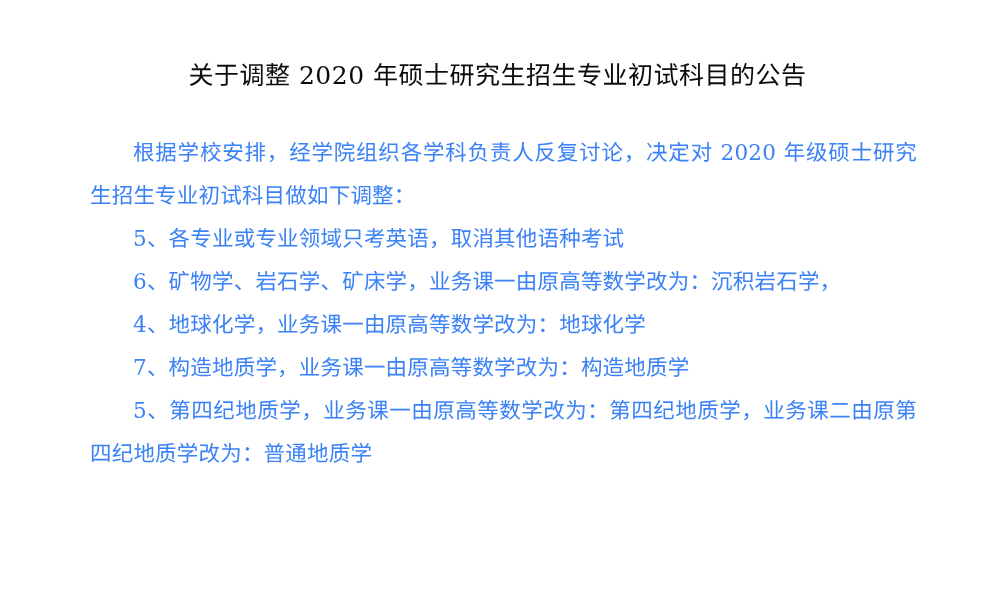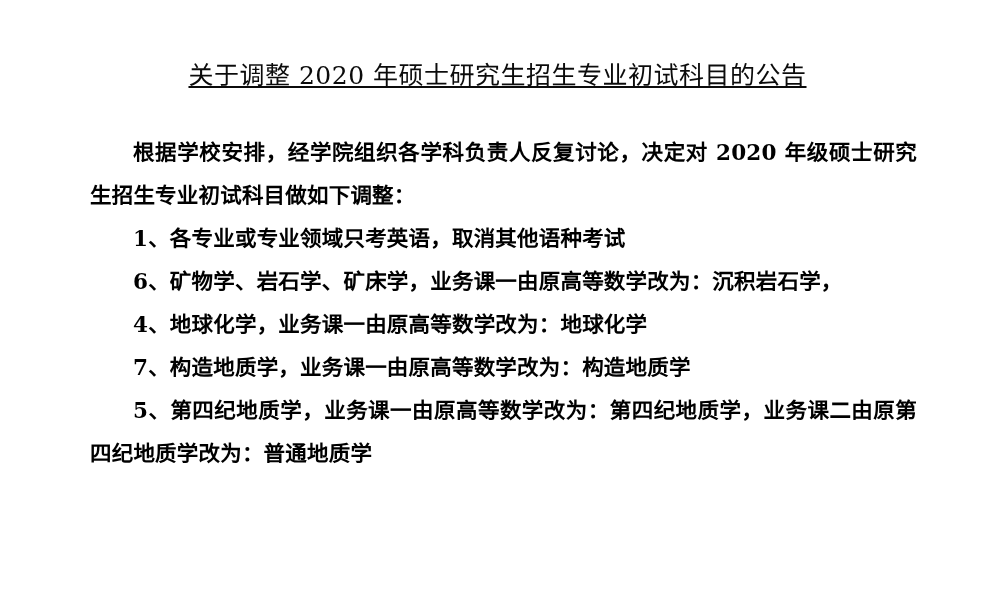--- a/index.html
+++ b/index.html
@@ -27,53 +27,51 @@
     font-size: 25px;
     line-height: 1.4;
     font-weight: 400;
     letter-spacing: 0.5px;
     margin: 0;
     padding-top: 58px;
     padding-left: 40px;
     padding-right: 40px;
     color: #0b0b0b;
     font-family: "DejaVu Serif", "Liberation Serif", serif;
-    text-decoration: underline;
   }
   .body-block {
     margin-top: 38px;
     padding-left: 90px;
     padding-right: 78px;
   }
   .para {
     font-size: 21.5px;
     line-height: 43px;
     text-align: justify;
     text-justify: inter-ideograph;
     margin: 0;
-    color: #000000;
+    color: #3b82f6;
     letter-spacing: 0.2px;
-    font-weight: bold;
   }
   .indent {
     text-indent: 2em;
   }
 </style>
 </head>
 <body>
 
 <div class="page">
 
   <h1 class="doc-title">关于调整 2020 年硕士研究生招生专业初试科目的公告</h1>
 
   <div class="body-block">
 
     <p class="para indent">根据学校安排，经学院组织各学科负责人反复讨论，决定对 2020 年级硕士研究生招生专业初试科目做如下调整：</p>
 
-    <p class="para indent">1、各专业或专业领域只考英语，取消其他语种考试</p>
+    <p class="para indent">5、各专业或专业领域只考英语，取消其他语种考试</p>
 
 
     <p class="para indent">6、矿物学、岩石学、矿床学，业务课一由原高等数学改为：沉积岩石学，</p>
 
     <p class="para indent">4、地球化学，业务课一由原高等数学改为：地球化学</p>
 
     <p class="para indent">7、构造地质学，业务课一由原高等数学改为：构造地质学</p>
 
     <p class="para indent">5、第四纪地质学，业务课一由原高等数学改为：第四纪地质学，业务课二由原第四纪地质学改为：普通地质学</p>
 

